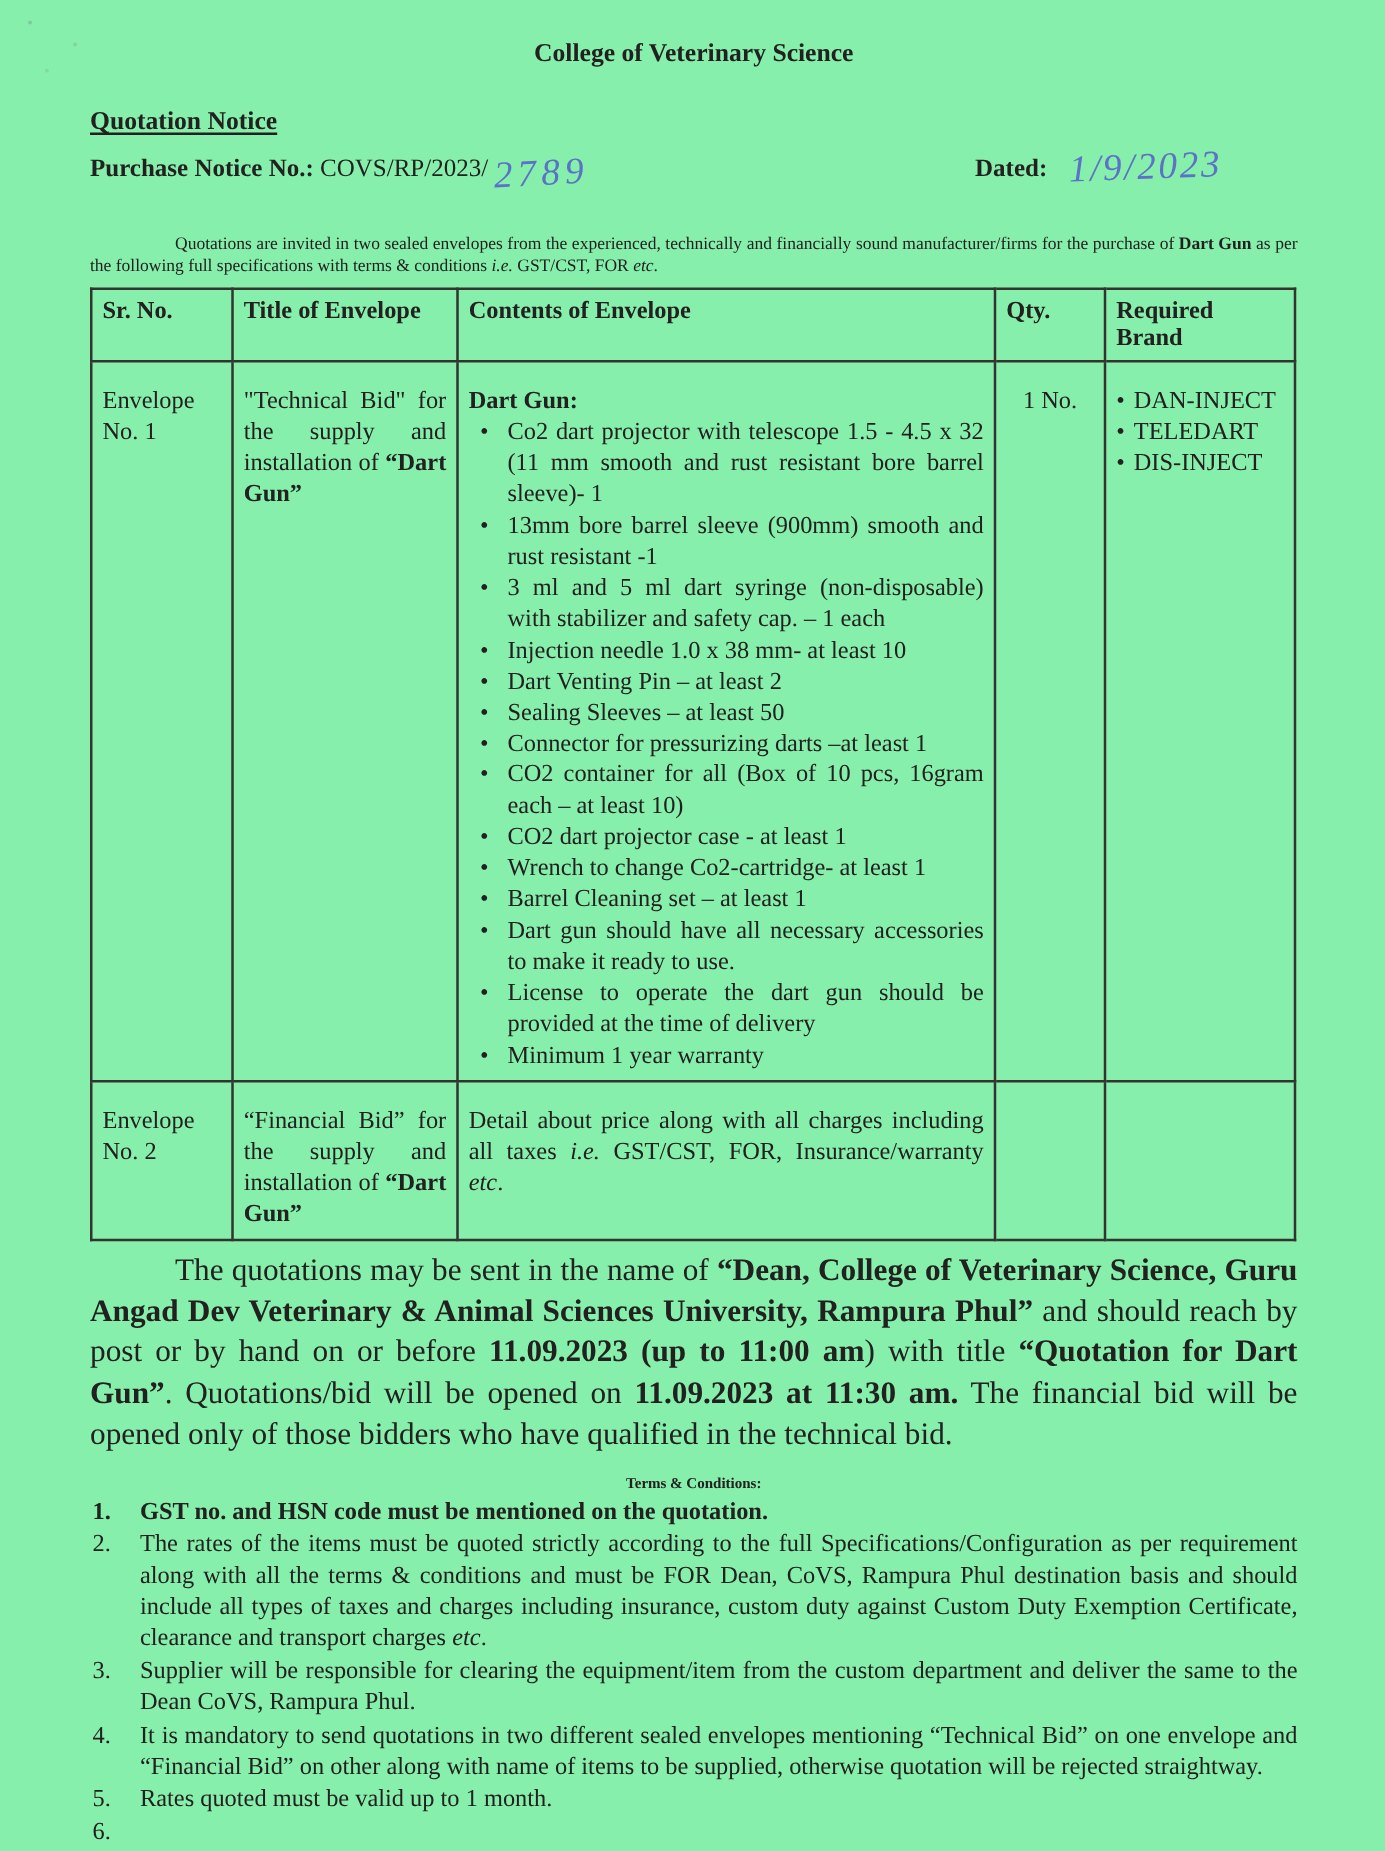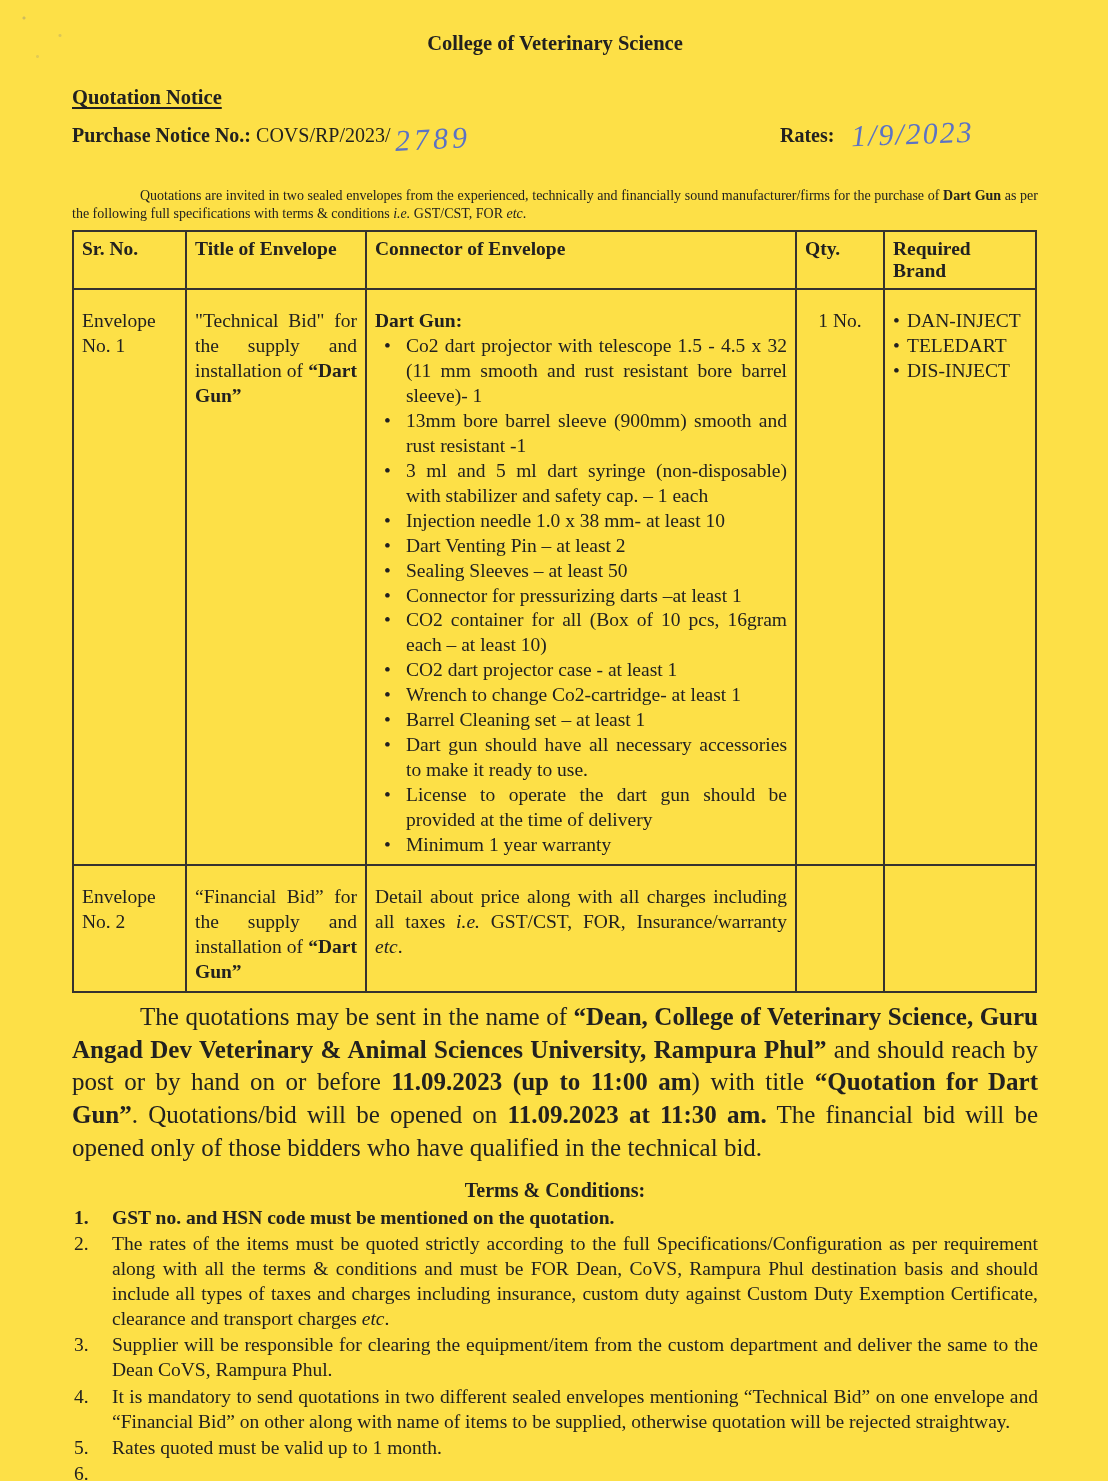--- a/index.html
+++ b/index.html
@@ -1,19 +1,19 @@
 <!DOCTYPE html>
 <html><head>
 <meta charset="utf-8">
 <style>
   * { margin: 0; padding: 0; box-sizing: border-box; }
   html, body { background: #e9e8e5; }
   .page {
     width: 1108px; height: 1481px;
-    background: #fde047;
+    background: #86efac;
     font-family: "Liberation Serif", "DejaVu Serif", serif;
     color: #222120;
     position: relative;
     overflow: hidden;
     padding: 30px 70px 14px 72px;
   }
   
   .scan-artifact {
     position: absolute; left: 6px; top: 4px; width: 90px; height: 70px;
     background:
@@ -55,60 +55,60 @@
   .contents-heading { font-weight: bold; }
   ul.bullets { list-style: none; }
   ul.bullets li { position: relative; padding-left: 31px; text-align: justify; }
   ul.bullets li::before { content: "•"; position: absolute; left: 9px; top: 0; }
   ul.brands { list-style: none; }
   ul.brands li { position: relative; padding-left: 14px; }
   ul.brands li::before { content: "•"; position: absolute; left: 0; top: 0; }
   .contents-rich { text-align: justify; }
 
   .closing { margin-top: 8px; text-align: justify; text-indent: 68px; line-height: 1.31; font-size: 25px; }
-  .terms-title { text-align: center; font-weight: bold; font-size: 20px; margin-top: 14px; }
+  .terms-title { text-align: center; font-weight: bold; font-size: 12px; margin-top: 14px; }
   ol.terms { list-style: none; margin-top: 3px; font-size: 19.5px; }
   ol.terms li { position: relative; padding-left: 40px; text-align: justify; line-height: 1.29; margin-bottom: 1px; }
   ol.terms li .num { position: absolute; left: 2px; top: 0; }
   ol.terms li.bold .num { font-weight: bold; }
 </style>
 </head>
 <body>
 
 <div class="page">
   <div class="scan-artifact"></div>
 
   <div class="doc-title">College of Veterinary Science</div>
 
   <div class="notice-title">Quotation Notice</div>
 
   <div class="purchase-row">
     <span class="b">Purchase Notice No.:</span>
     <span>COVS/RP/2023/</span><span class="hand hand-no">2789</span>
     <span class="dated-group">
-      <span class="b">Rates:</span>
+      <span class="b">Dated:</span>
       <span class="hand hand-date">1/9/2023</span>
     </span>
   </div>
 
   <p class="intro"><span>Quotations are invited in two sealed envelopes from the experienced, technically and financially sound manufacturer/firms for the purchase of </span><span style="font-weight: bold;">Dart Gun</span><span> as per the following full specifications with terms &amp; conditions </span><span style="font-style: italic;">i.e.</span><span> GST/CST, FOR </span><span style="font-style: italic;">etc</span><span>.</span></p>
 
   <table class="spec">
     <colgroup>
       <col style="width:113px">
         <col style="width:180px">
         <col style="width:430px">
         <col style="width:88px">
         <col style="width:152px">
     </colgroup>
     <thead>
       <tr>
         <th>Sr. No.</th>
         <th>Title of Envelope</th>
-        <th>Connector of Envelope</th>
+        <th>Contents of Envelope</th>
         <th class="center">Qty.</th>
         <th>Required Brand</th>
       </tr>
     </thead>
     <tbody>
       <tr>
         <td>Envelope No. 1</td>
         <td class="title-cell"><span>"Technical Bid" for the supply and installation of </span><span style="font-weight: bold;">“Dart Gun”</span></td>
         <td>
           <div class="contents-heading">Dart Gun:</div>

